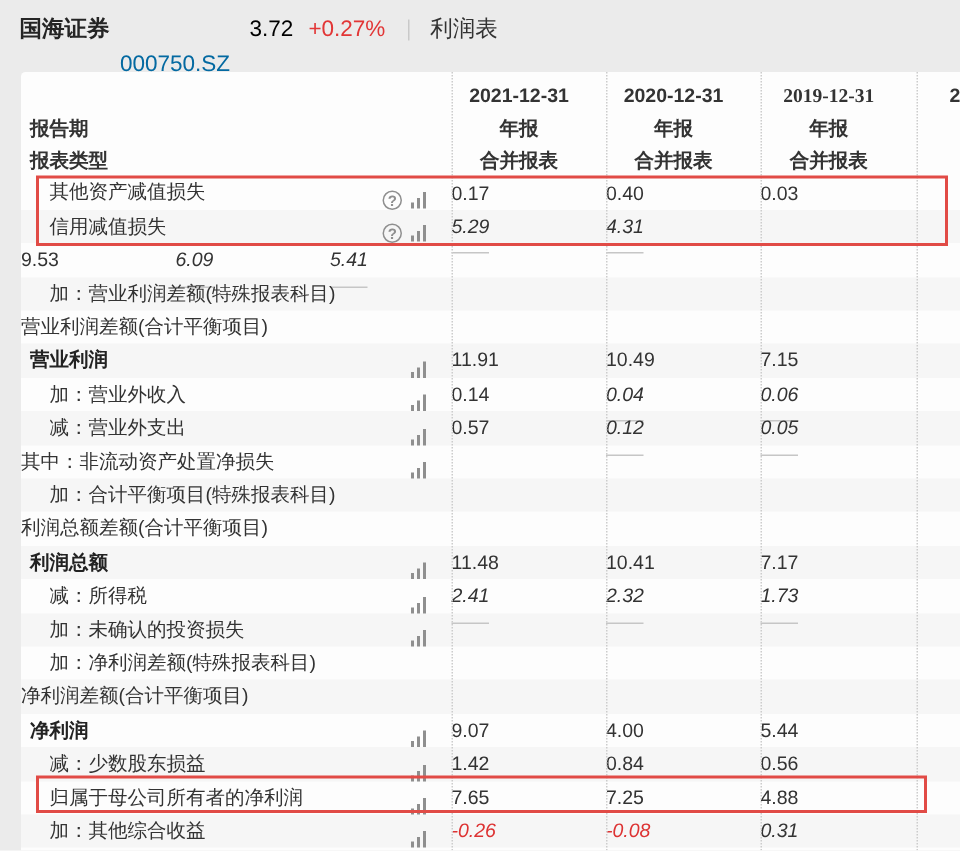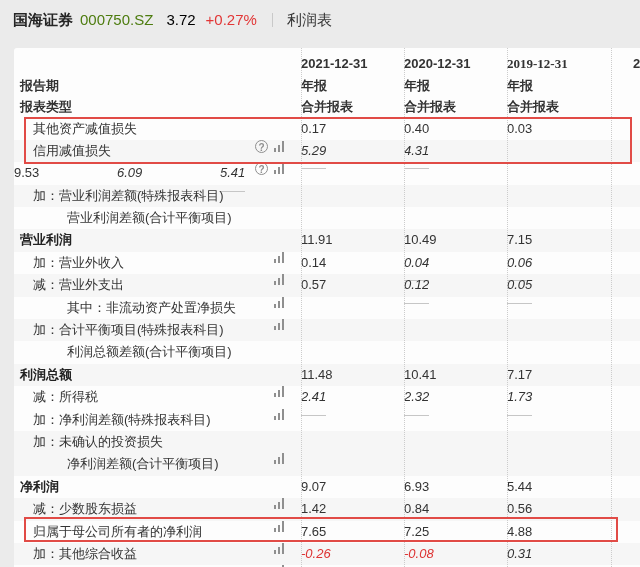--- a/index.html
+++ b/index.html
@@ -9,45 +9,45 @@
     font-family:"Liberation Sans","DejaVu Sans",sans-serif;
     -webkit-font-smoothing:antialiased;
   }
   
   .titlebar{
     position:absolute;left:0;top:0;width:640px;height:48px;
     display:flex;align-items:flex-start;padding:10px 0 4px 13px;box-sizing:border-box;
     font-size:15px;line-height:20px;white-space:nowrap;
   }
   .stock-name{font-weight:bold;color:#252525;margin-right:7px;}
-  .stock-code{color:#4d7c0f;margin-right:13px;}
+  .stock-code{color:#0369a1;margin-right:13px;margin-top:23px;}
   .price{color:#000000;margin-right:10px;}
   .chg{color:#e23636;}
   .tdivider{display:inline-block;width:1px;height:14px;background:#c9c9c9;margin:3px 14px 0 15px;}
   .report-name{color:#333;}
   
   .card{
     position:absolute;left:14px;top:48px;width:626px;height:519px;
     background:#fdfdfd;border-radius:3px 0 0 0;overflow:hidden;
   }
   
   .thead{padding-top:5px;}
   .hrow{display:flex;height:21.5px;line-height:21.5px;font-size:13px;font-weight:bold;color:#333;}
   .hrow .hlabel{width:287px;box-sizing:border-box;padding-left:6px;text-align:left;}
-  .hrow .hval{width:103px;box-sizing:border-box;text-align:left;padding-right:13px;}
+  .hrow .hval{width:103px;box-sizing:border-box;text-align:center;padding-right:13px;}
   .hrow .hval.c3{width:104px;font-family:Liberation Serif, serif;}
   .hrow .hlast{width:29px;box-sizing:border-box;padding-left:22px;overflow:hidden;}
   
   .row{display:flex;height:22.4px;line-height:22.4px;font-size:13px;color:#333;}
   .row.stripe{background:#f6f6f6;}
-  .cell-label{width:287px;box-sizing:border-box;display:flex;align-items:flex-start;flex-direction:column;}
+  .cell-label{width:287px;box-sizing:border-box;display:flex;align-items:flex-end;}
   .cell-label .ltext{white-space:nowrap;}
   .ind0{padding-left:6px;}
   .ind1{padding-left:19px;}
-  .ind2{padding-left:53px;}
+  .ind2{}
   .boldrow .ltext{font-weight:bold;color:#222;}
   .icons{margin-left:auto;margin-right:17px;display:flex;align-items:center;}
   .qicon{
     width:13px;height:13px;border:1px solid #8f8f8f;border-radius:50%;
     color:#8f8f8f;font-size:10px;line-height:13px;text-align:center;
     box-sizing:border-box;margin-right:4px;display:inline-block;font-weight:bold;
   }
   .cicon{display:inline-flex;align-items:flex-end;height:11px;}
   .cicon i{display:inline-block;width:2px;background:#8f8f8f;margin-left:2px;}
   .cicon i.b1{height:4px;}
@@ -274,40 +274,40 @@
               <i class="b2"></i>
               <i class="b3"></i>
             </span>
           </span>
         </div>
         <div class="cell-val"><span class="num u">2.41</span></div>
         <div class="cell-val"><span class="num u">2.32</span></div>
         <div class="cell-val c3"><span class="num u">1.73</span></div>
         <div class="cell-last"></div>
       </div>
+      <div class="row stripe">
+        <div class="cell-label ind1">
+          <span class="ltext">加：未确认的投资损失</span>
+          <span class="icons">
+            <span class="cicon">
+              <i class="b1"></i>
+              <i class="b2"></i>
+              <i class="b3"></i>
+            </span>
+          </span>
+        </div>
+        <div class="cell-val"></div>
+        <div class="cell-val"></div>
+        <div class="cell-val c3"></div>
+        <div class="cell-last"></div>
+      </div>
       <div class="row">
         <div class="cell-label ind1">
           <span class="ltext">加：净利润差额(特殊报表科目)</span>
           <span class="icons"></span>
-        </div>
-        <div class="cell-val"></div>
-        <div class="cell-val"></div>
-        <div class="cell-val c3"></div>
-        <div class="cell-last"></div>
-      </div>
-      <div class="row stripe">
-        <div class="cell-label ind1">
-          <span class="ltext">加：未确认的投资损失</span>
-          <span class="icons">
-            <span class="cicon">
-              <i class="b1"></i>
-              <i class="b2"></i>
-              <i class="b3"></i>
-            </span>
-          </span>
         </div>
         <div class="cell-val"></div>
         <div class="cell-val"></div>
         <div class="cell-val c3"></div>
         <div class="cell-last"></div>
       </div>
       <div class="row stripe">
         <div class="cell-label ind2">
           <span class="ltext">净利润差额(合计平衡项目)</span>
           <span class="icons"></span>
@@ -322,21 +322,21 @@
           <span class="ltext">净利润</span>
           <span class="icons">
             <span class="cicon">
               <i class="b1"></i>
               <i class="b2"></i>
               <i class="b3"></i>
             </span>
           </span>
         </div>
         <div class="cell-val"><span class="num">9.07</span></div>
-        <div class="cell-val"><span class="num">6.93</span></div>
+        <div class="cell-val"><span class="num">4.00</span></div>
         <div class="cell-val c3"><span class="num">5.44</span></div>
         <div class="cell-last"></div>
       </div>
       <div class="row stripe">
         <div class="cell-label ind1">
           <span class="ltext">减：少数股东损益</span>
           <span class="icons">
             <span class="cicon">
               <i class="b1"></i>
               <i class="b2"></i>

